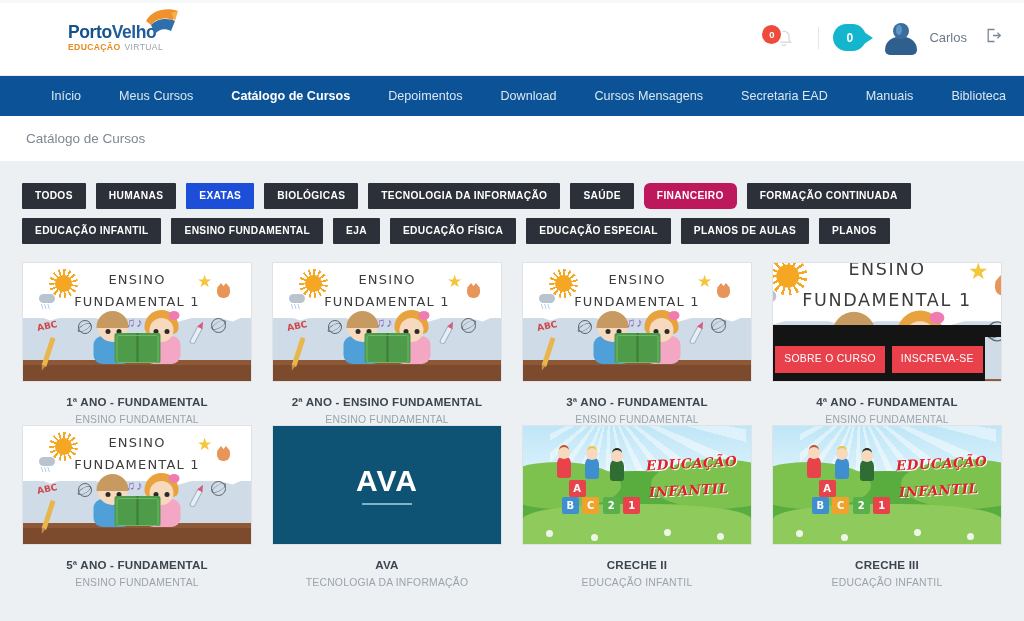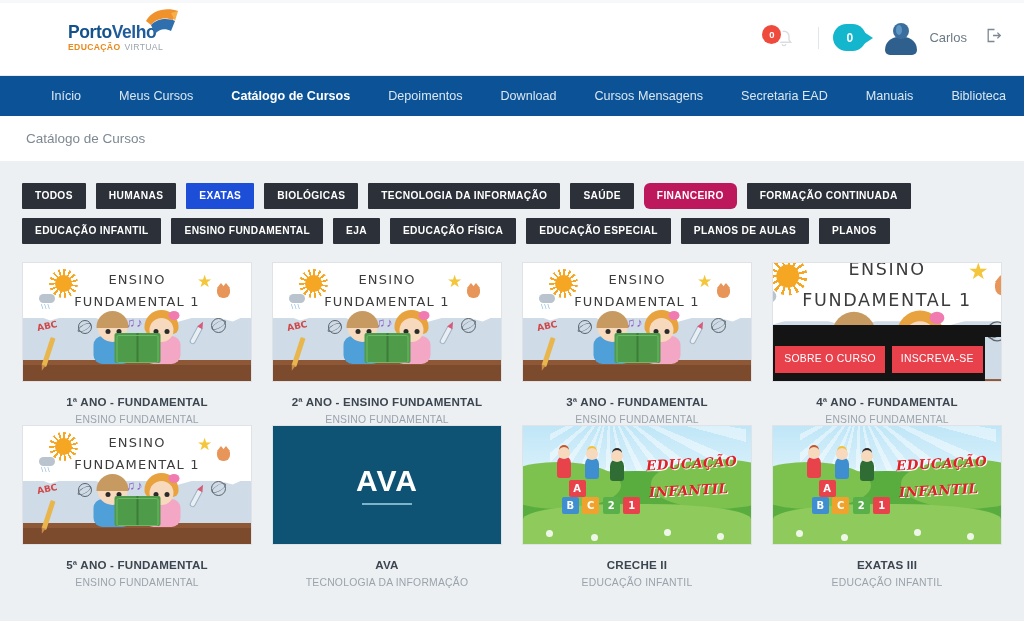--- a/index.html
+++ b/index.html
@@ -544,19 +544,19 @@
               <div class="blk b2">2</div>
               <div class="blk b1">1</div>
               <div class="txt1">EDUCAÇÃO</div>
               <div class="txt2">INFANTIL</div>
               <div class="fl" style="left:10%;bottom:6%"></div>
               <div class="fl" style="left:30%;bottom:3%"></div>
               <div class="fl" style="left:62%;bottom:7%"></div>
               <div class="fl" style="left:85%;bottom:4%"></div>
             </div>
           </div>
-          <div class="card-title">EXATAS III</div>
+          <div class="card-title">CRECHE III</div>
           <div class="card-cat">EDUCAÇÃO INFANTIL</div>
         </div>
       </div>
 
   </div>
 </div>
 
 </body></html>

